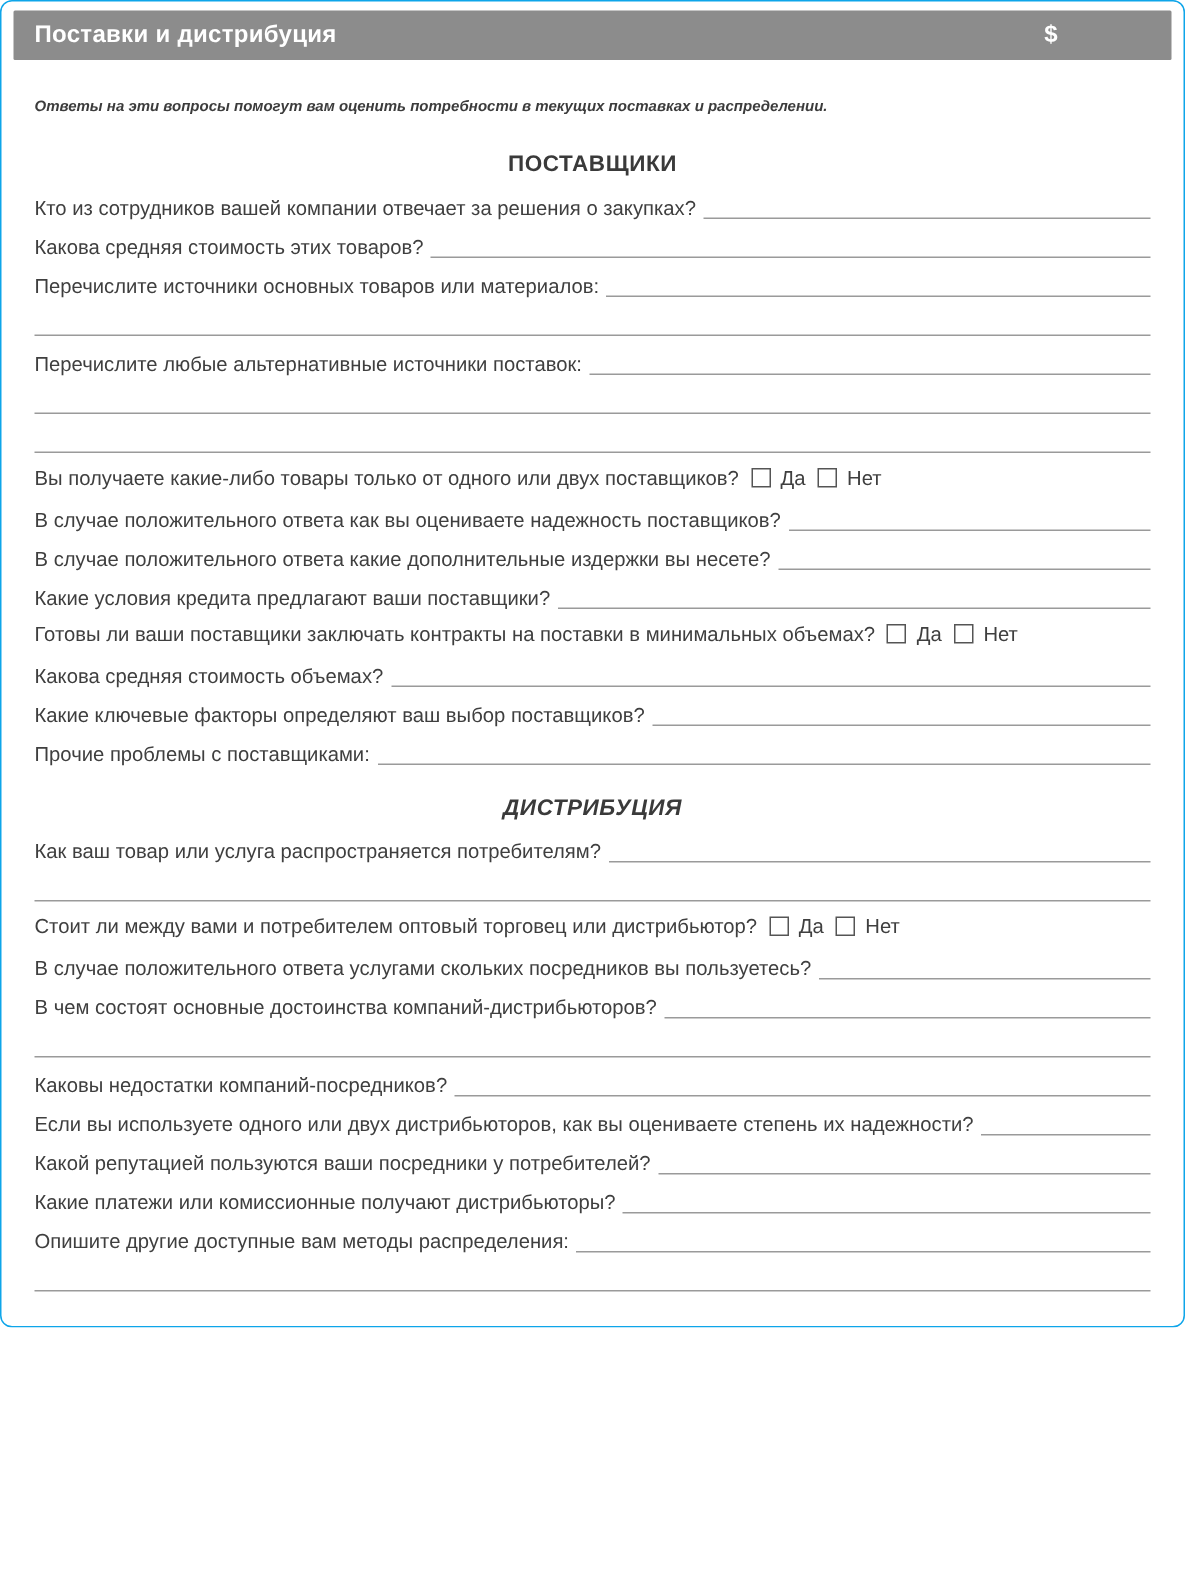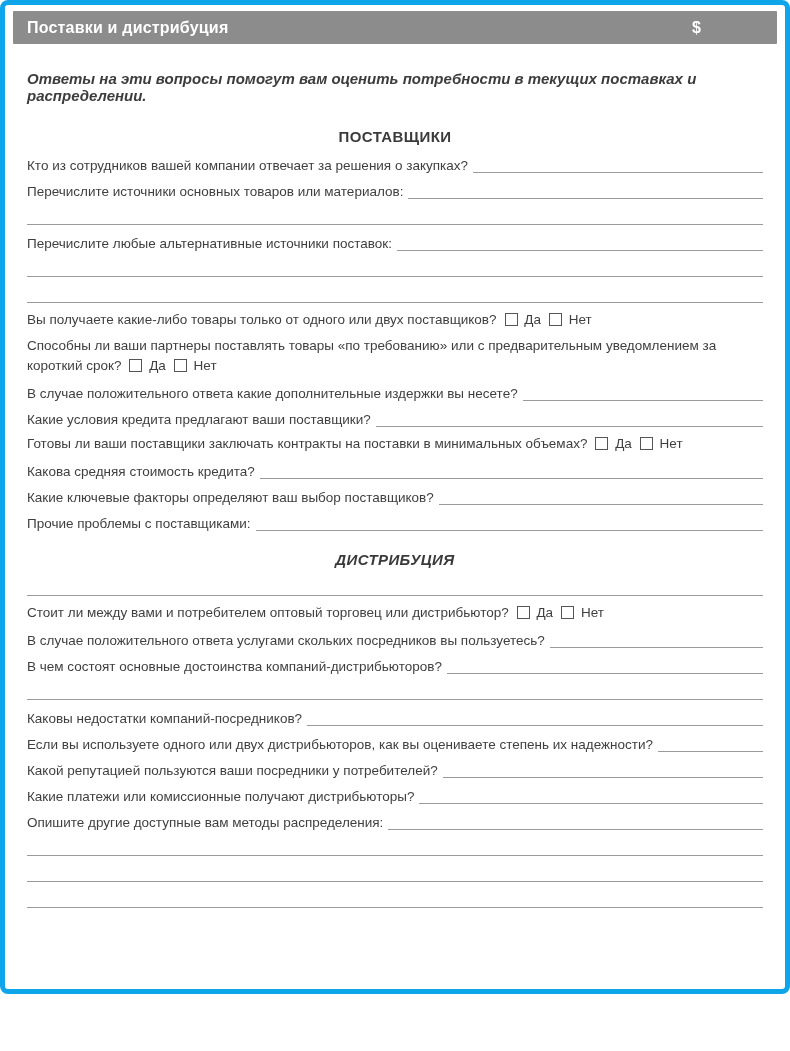--- a/index.html
+++ b/index.html
@@ -1,36 +1,36 @@
 <!DOCTYPE html>
 <html><head>
 <meta charset="utf-8">
 <style>
   * { margin:0; padding:0; box-sizing:border-box; }
   html,body { background:#ffffff; }
   body { font-family:"Liberation Sans", sans-serif; color:#3f3f3f; }
 
   .page {
-    width:790px; height:994px; background:#ffffff;
-    border:5px solid #0ea5e9; border-radius:8px;
+    width:790px; height:885px; background:#ffffff;
+    border:1px solid #0ea5e9; border-radius:8px;
     padding:6px 8px 20px 8px; overflow:hidden; margin:0;
   }
 
   .header {
     background:#8c8c8c; color:#ffffff; height:33px;
     display:flex; align-items:center; justify-content:space-between;
     padding:0 14px; border-radius:1px;
   }
   .header .title { font-weight:bold; font-size:16px; letter-spacing:0.2px; }
   .header .symbol { font-weight:bold; font-size:16px; margin-right:62px; }
 
   .content { padding:0 14px; }
 
   .intro {
-    margin-top:26px; font-size:15px; font-weight:bold; font-style:italic;
+    margin-top:26px; font-size:10px; font-weight:bold; font-style:italic;
     color:#3c3c3c;
   }
 
   .section-title {
     font-size:15px; font-weight:bold; color:#3a3a3a;
     letter-spacing:0.4px; margin:24px 0 6px 0;text-align:center;
   }
   .section-title.st2 { margin-top:16px;font-style:italic; }
 
   .row { font-size:13.5px; color:#3f3f3f; }
@@ -67,74 +67,83 @@
     <p class="intro">Ответы на эти вопросы помогут вам оценить потребности в текущих поставках и распределении.</p>
 
     <h2 class="section-title">ПОСТАВЩИКИ</h2>
 
     <div class="row fillrow">
       <span class="qt">Кто из сотрудников вашей компании отвечает за решения о закупках?</span>
       <span class="fill"></span>
     </div>
 
 
+    <div class="row fillrow">
+      <span class="qt">Какова средняя стоимость этих товаров?</span>
+      <span class="fill"></span>
+    </div>
 
     <div class="row fillrow">
       <span class="qt">Перечислите источники основных товаров или материалов:</span>
       <span class="fill"></span>
     </div>
     <div class="row blankrow"></div>
 
     <div class="row fillrow">
       <span class="qt">Перечислите любые альтернативные источники поставок:</span>
       <span class="fill"></span>
     </div>
     <div class="row blankrow"></div>
     <div class="row blankrow"></div>
 
     <div class="row ynrow">
       <span class="qt-inline">Вы получаете какие-либо товары только от одного или двух поставщиков?</span><span class="cb"></span> <span class="ynl">Да</span><span class="cb"></span> <span class="ynl">Нет</span>
     </div>
 
+    <div class="row fillrow">
+      <span class="qt">В случае положительного ответа как вы оцениваете надежность поставщиков?</span>
+      <span class="fill"></span>
+    </div>
 
-    <div class="row ynrow">
-      <span class="qt-inline">Способны ли ваши партнеры поставлять товары «по требованию» или с предварительным уведомлением за короткий срок?</span><span class="cb"></span> <span class="ynl">Да</span><span class="cb"></span> <span class="ynl">Нет</span>
-    </div>
 
     <div class="row fillrow">
       <span class="qt">В случае положительного ответа какие дополнительные издержки вы несете?</span>
       <span class="fill"></span>
     </div>
 
     <div class="row fillrow">
       <span class="qt">Какие условия кредита предлагают ваши поставщики?</span>
       <span class="fill"></span>
     </div>
 
     <div class="row ynrow">
       <span class="qt-inline">Готовы ли ваши поставщики заключать контракты на поставки в минимальных объемах?</span><span class="cb"></span> <span class="ynl">Да</span><span class="cb"></span> <span class="ynl">Нет</span>
     </div>
 
     <div class="row fillrow">
-      <span class="qt">Какова средняя стоимость кредита?</span>
+      <span class="qt">Какова средняя стоимость объемах?</span>
       <span class="fill"></span>
     </div>
 
     <div class="row fillrow">
       <span class="qt">Какие ключевые факторы определяют ваш выбор поставщиков?</span>
       <span class="fill"></span>
     </div>
 
     <div class="row fillrow">
       <span class="qt">Прочие проблемы с поставщиками:</span>
       <span class="fill"></span>
     </div>
 
     <h2 class="section-title st2">ДИСТРИБУЦИЯ</h2>
 
+    <div class="row fillrow">
+      <span class="qt">Как ваш товар или услуга распространяется потребителям?</span>
+      <span class="fill"></span>
+    </div>
     <div class="row blankrow"></div>
 
     <div class="row ynrow gt">
       <span class="qt-inline">Стоит ли между вами и потребителем оптовый торговец или дистрибьютор?</span><span class="cb"></span> <span class="ynl">Да</span><span class="cb"></span> <span class="ynl">Нет</span>
     </div>
 
     <div class="row fillrow">
       <span class="qt">В случае положительного ответа услугами скольких посредников вы пользуетесь?</span>
       <span class="fill"></span>
     </div>

